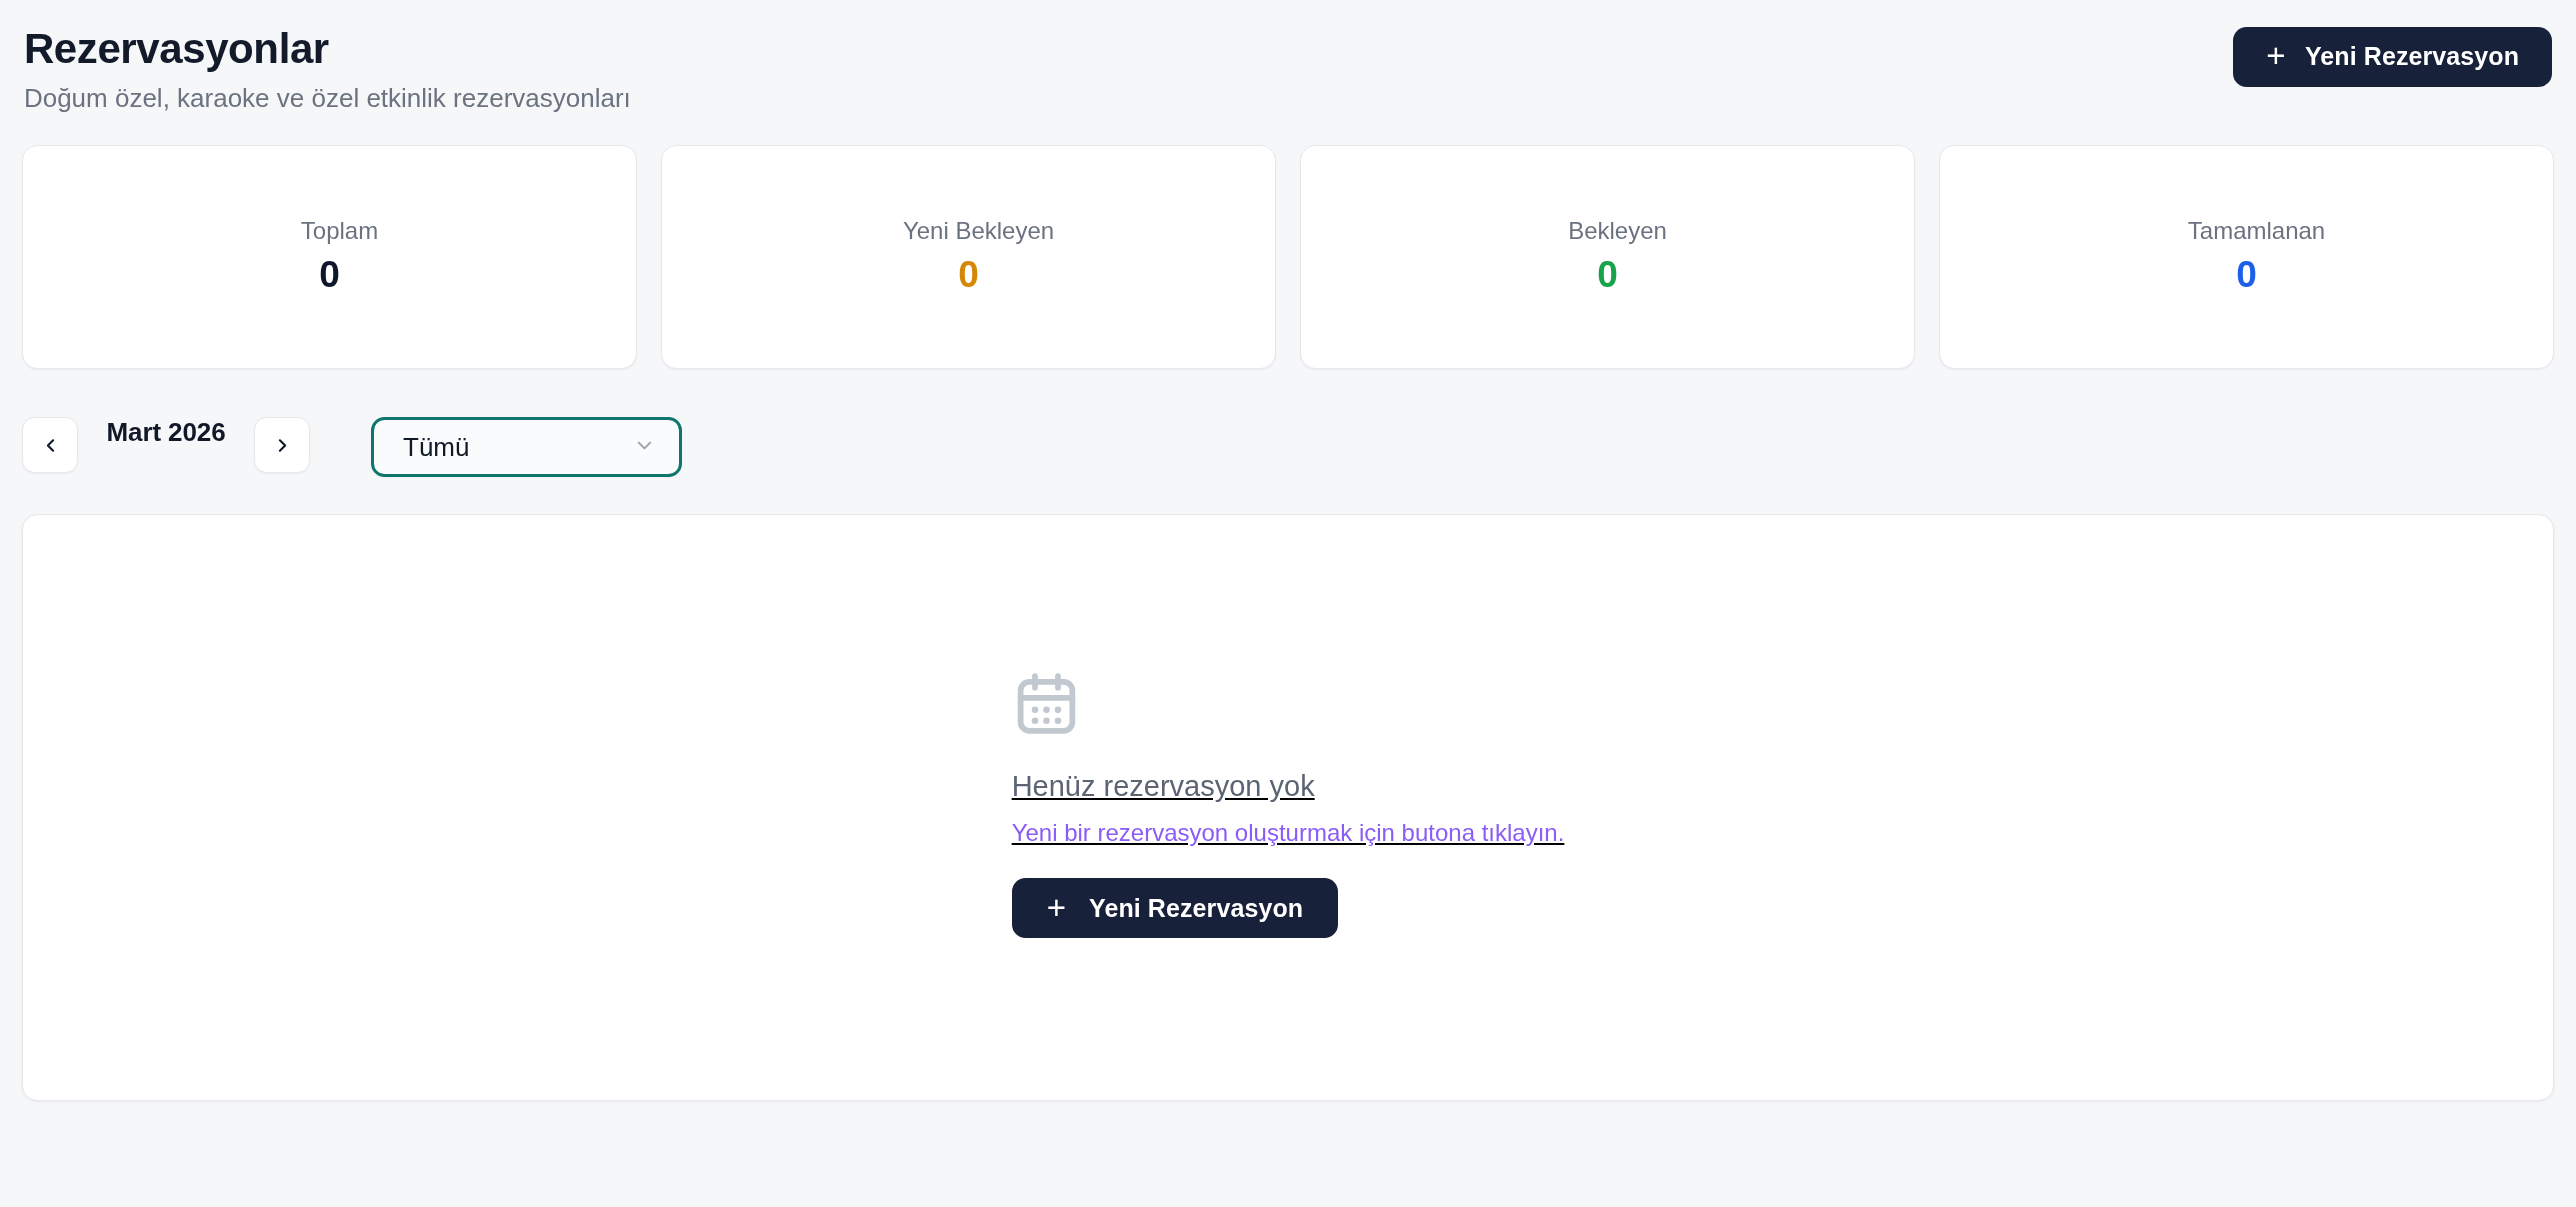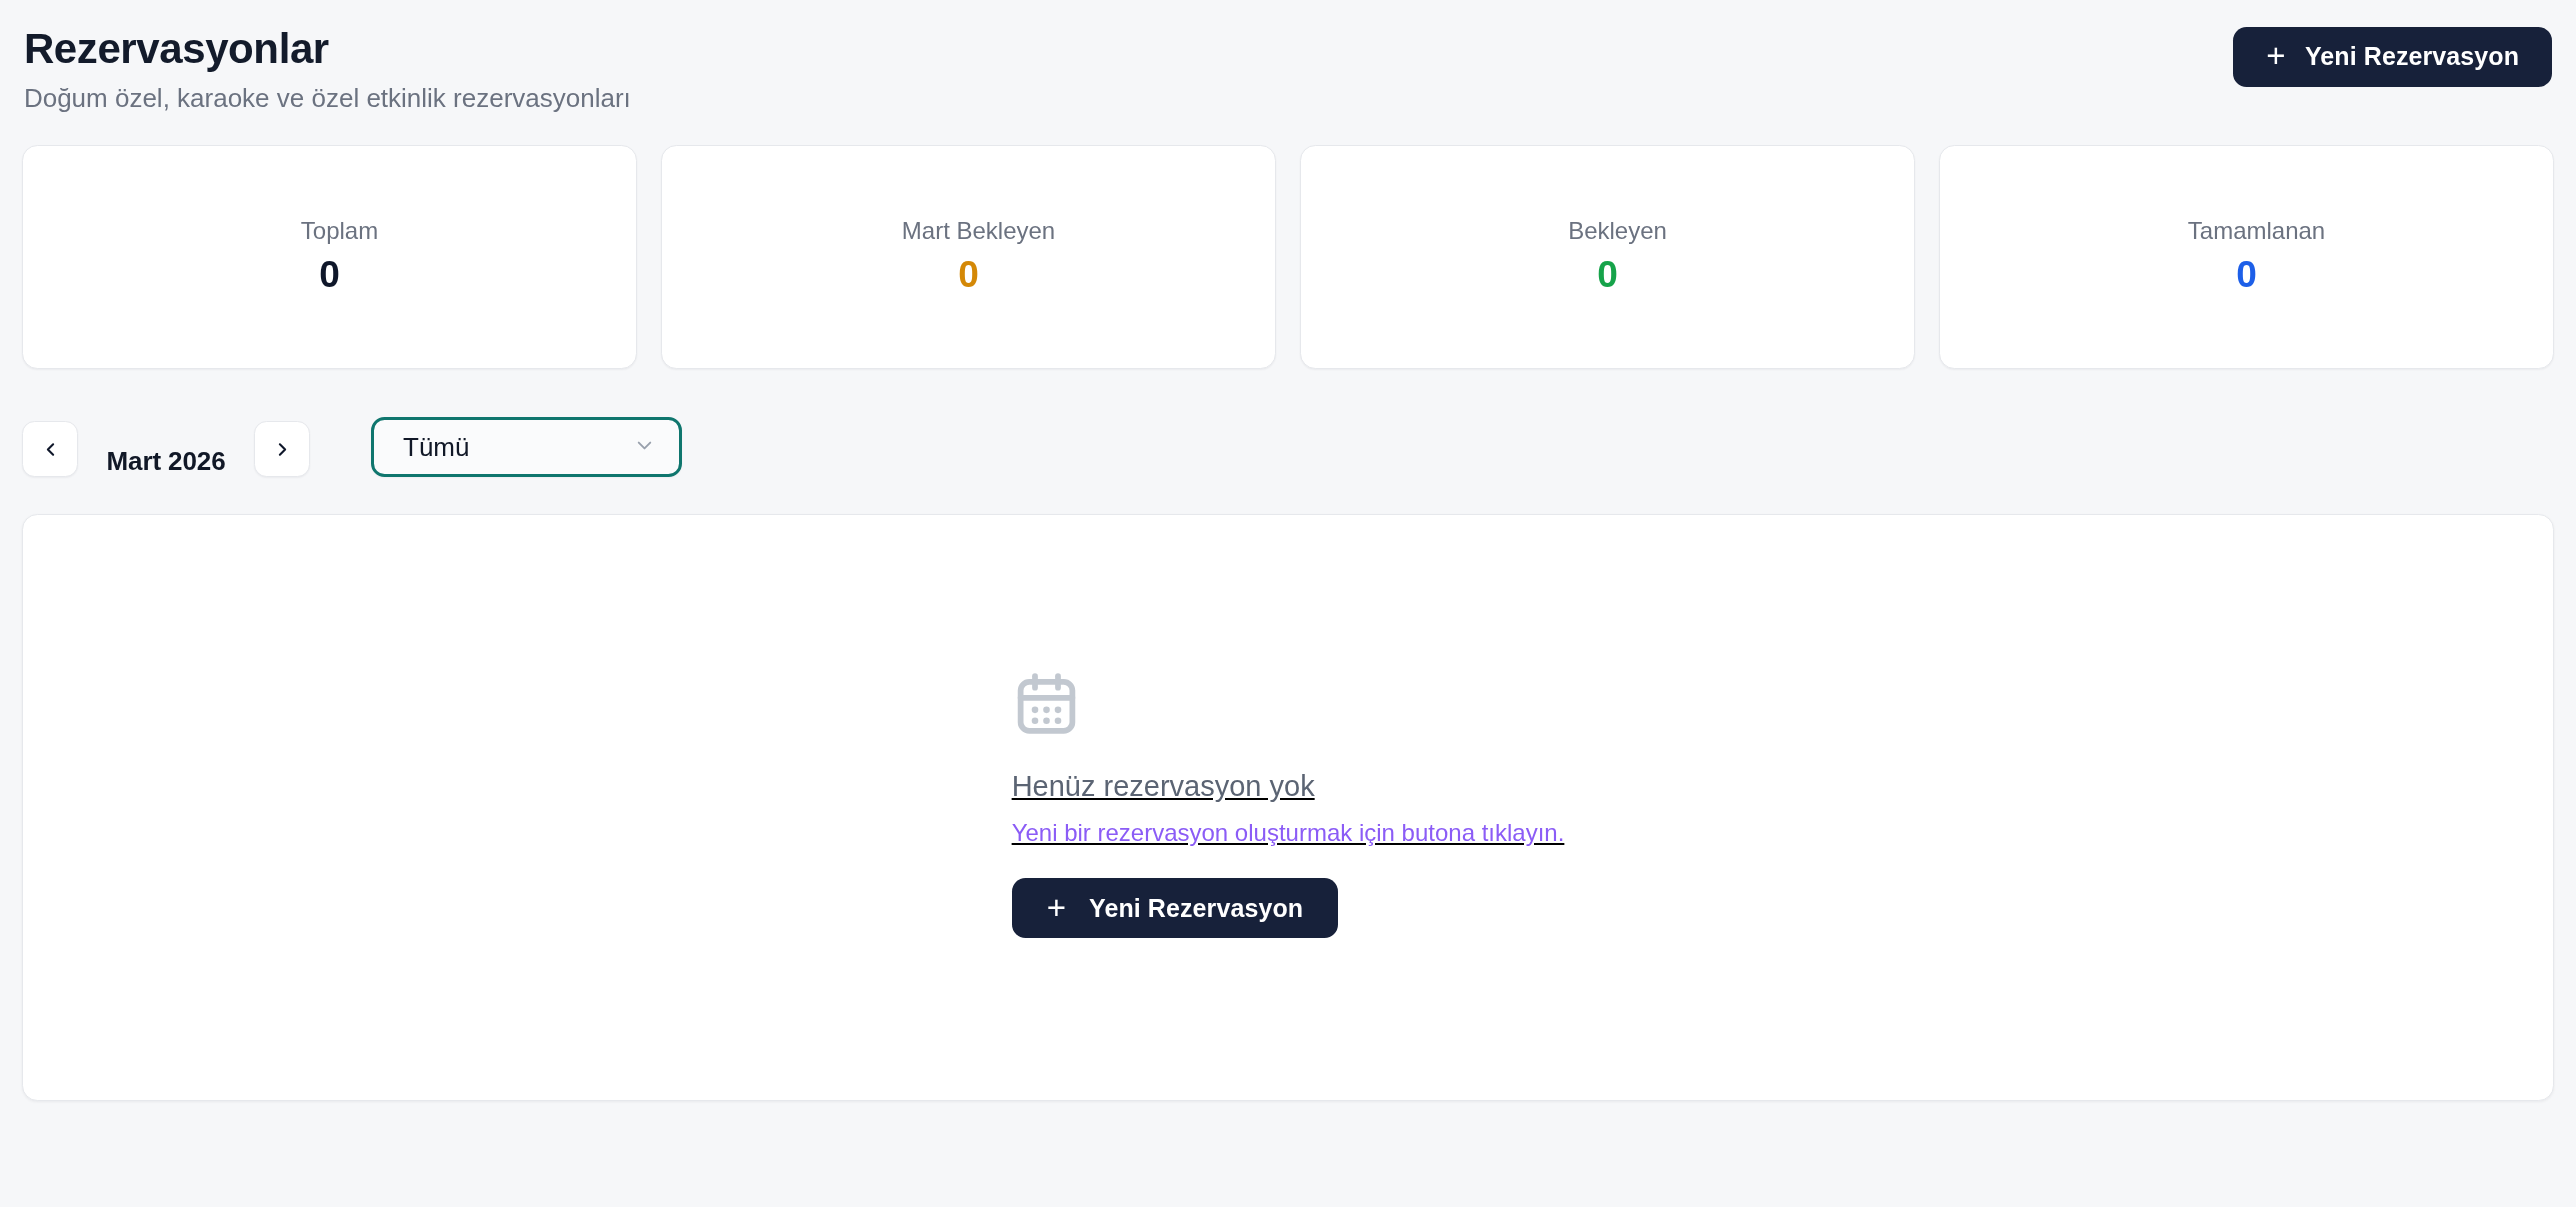--- a/index.html
+++ b/index.html
@@ -107,21 +107,21 @@
 
   .stat-value {
     font-size: 37px;
     font-weight: 700;
     line-height: 1.2;
   }
 
   
   .toolbar {
     display: flex;
-    align-items: flex-end;
+    align-items: flex-start;
     margin-top: 48px;
     height: 60px;
   }
 
   .nav-btn {
     width: 56px;
     height: 56px;
     background: #ffffff;
     border: 1px solid #e6e8ec;
     border-radius: 12.5px;
@@ -227,21 +227,21 @@
       </button>
     </div>
   </div>
 
   <div class="stats-row">
     <div class="stat-card">
       <div class="stat-label">Toplam</div>
       <div class="stat-value" style="color:#0f172a">0</div>
     </div>
     <div class="stat-card">
-      <div class="stat-label">Mart Bekleyen</div>
+      <div class="stat-label">Yeni Bekleyen</div>
       <div class="stat-value" style="color:#d48806">0</div>
     </div>
     <div class="stat-card">
       <div class="stat-label">Bekleyen</div>
       <div class="stat-value" style="color:#16a34a">0</div>
     </div>
     <div class="stat-card">
       <div class="stat-label">Tamamlanan</div>
       <div class="stat-value" style="color:#1d5fe8">0</div>
     </div>

